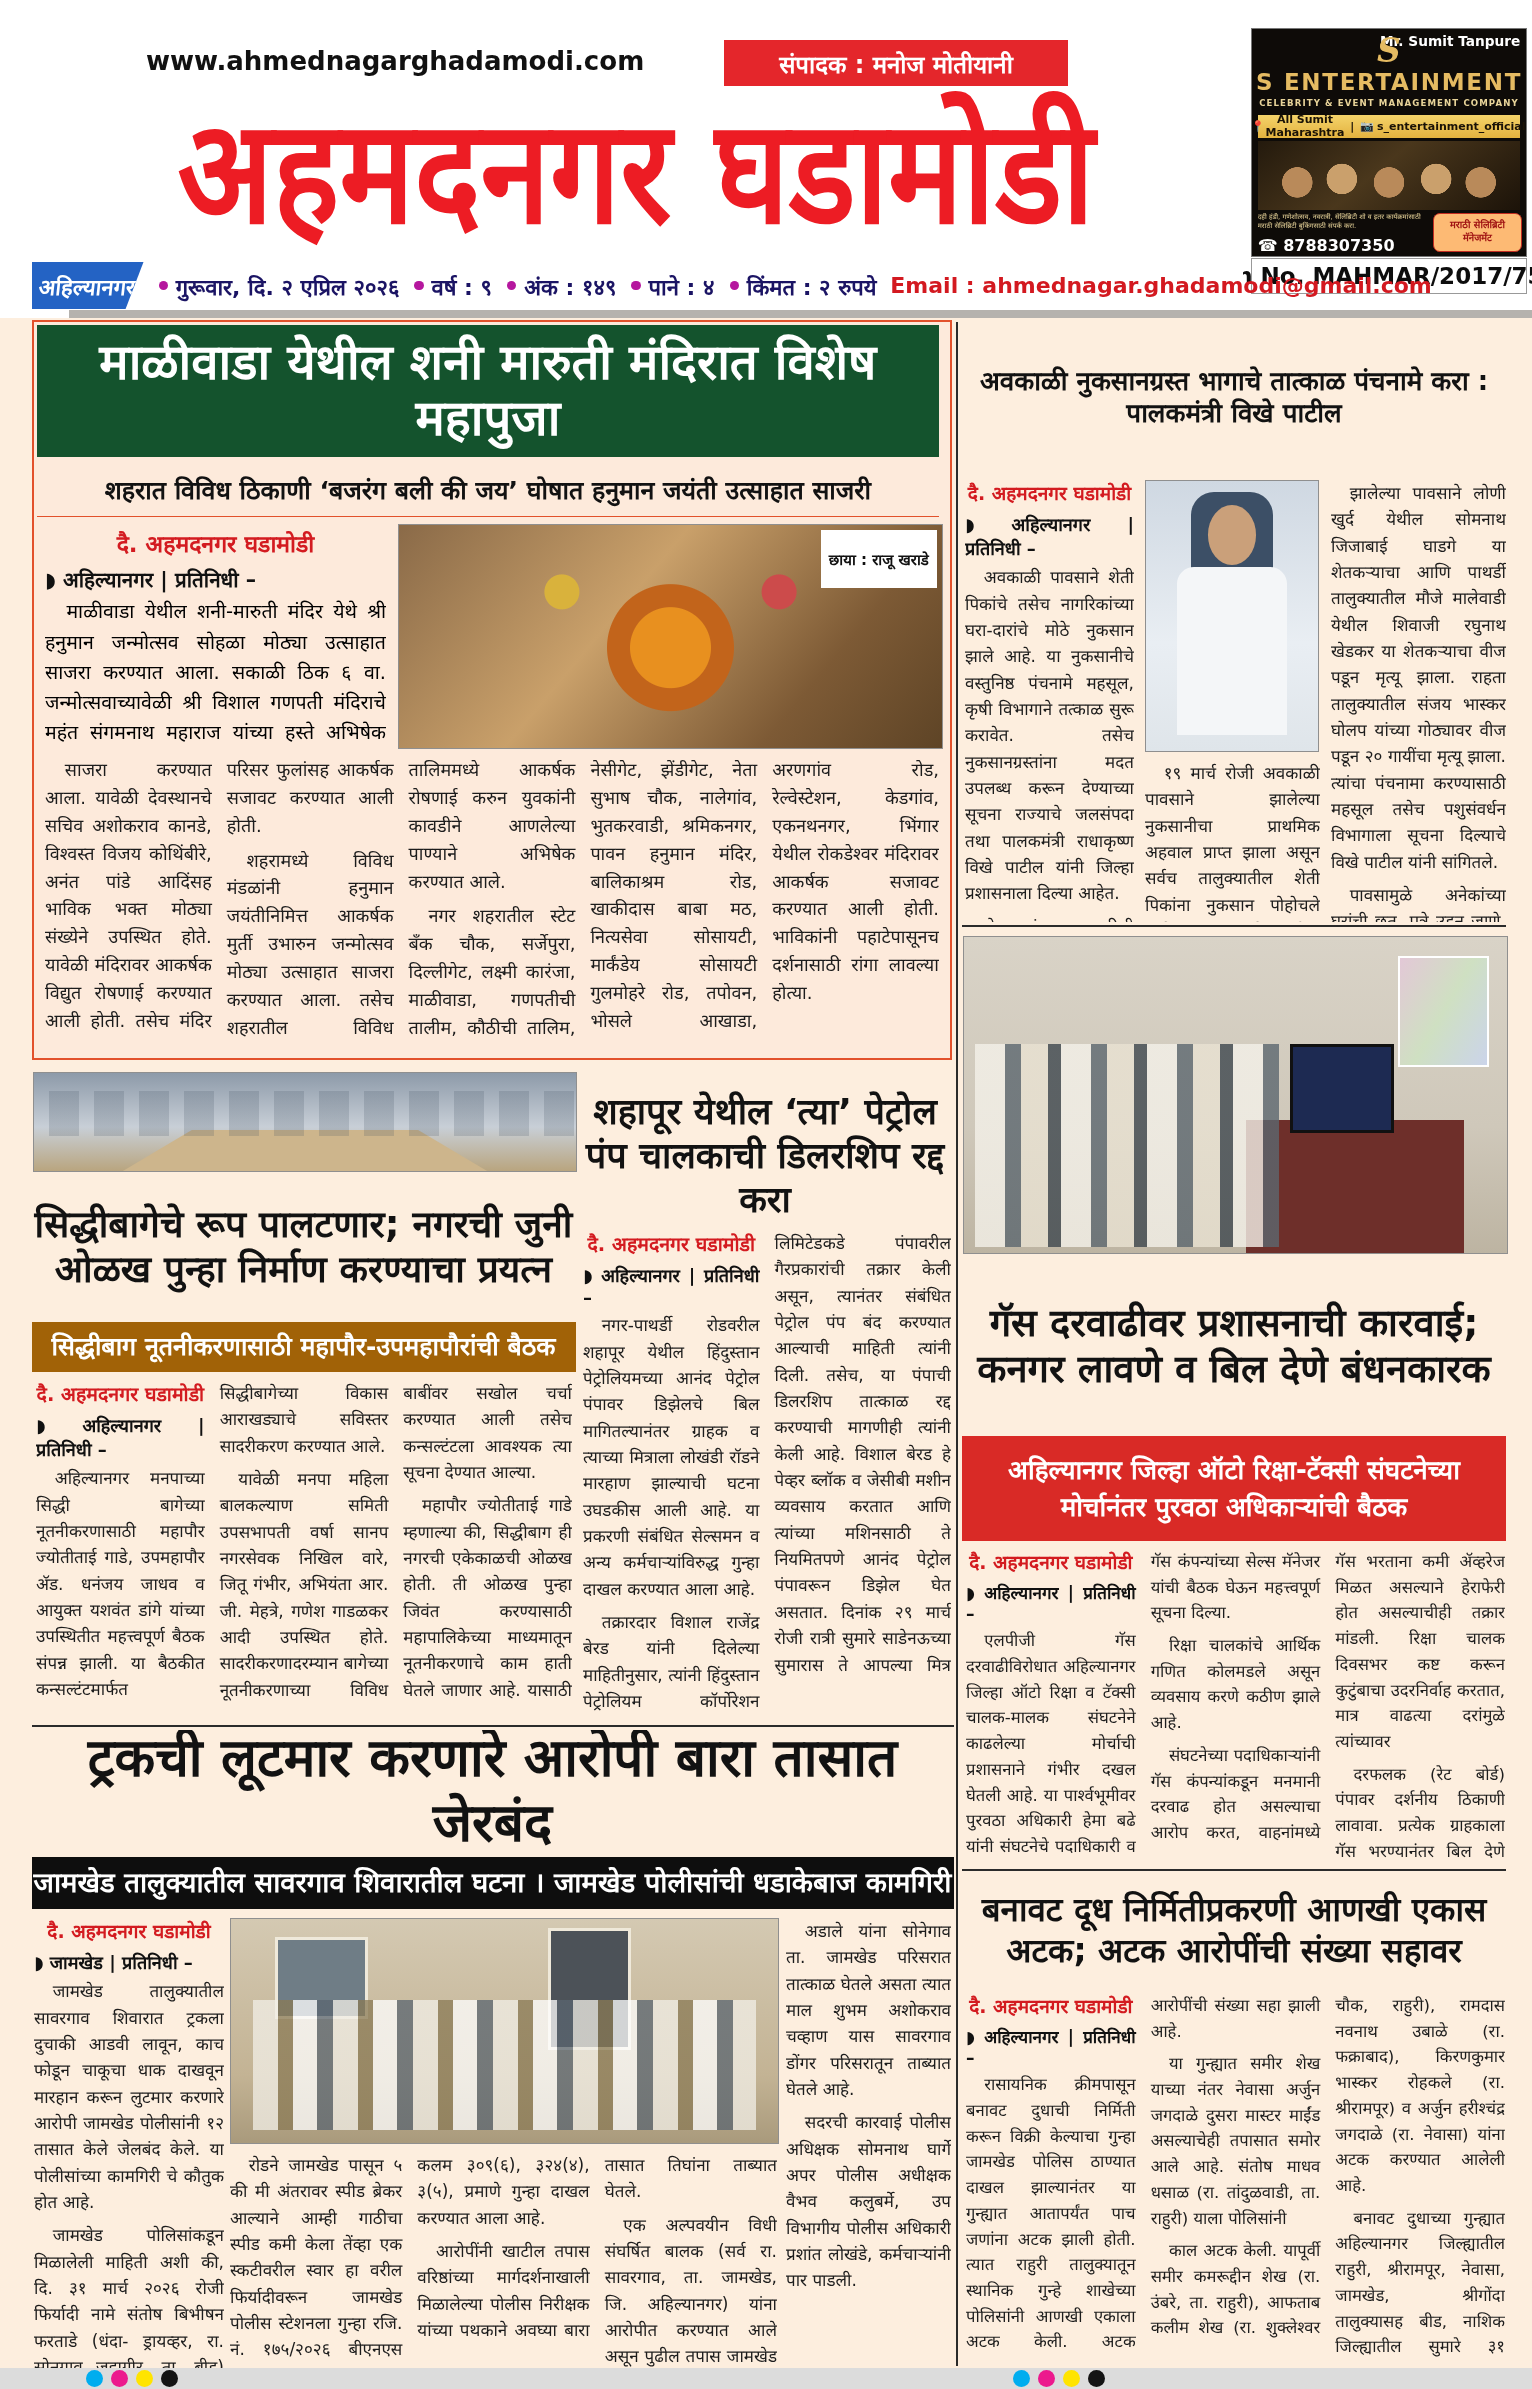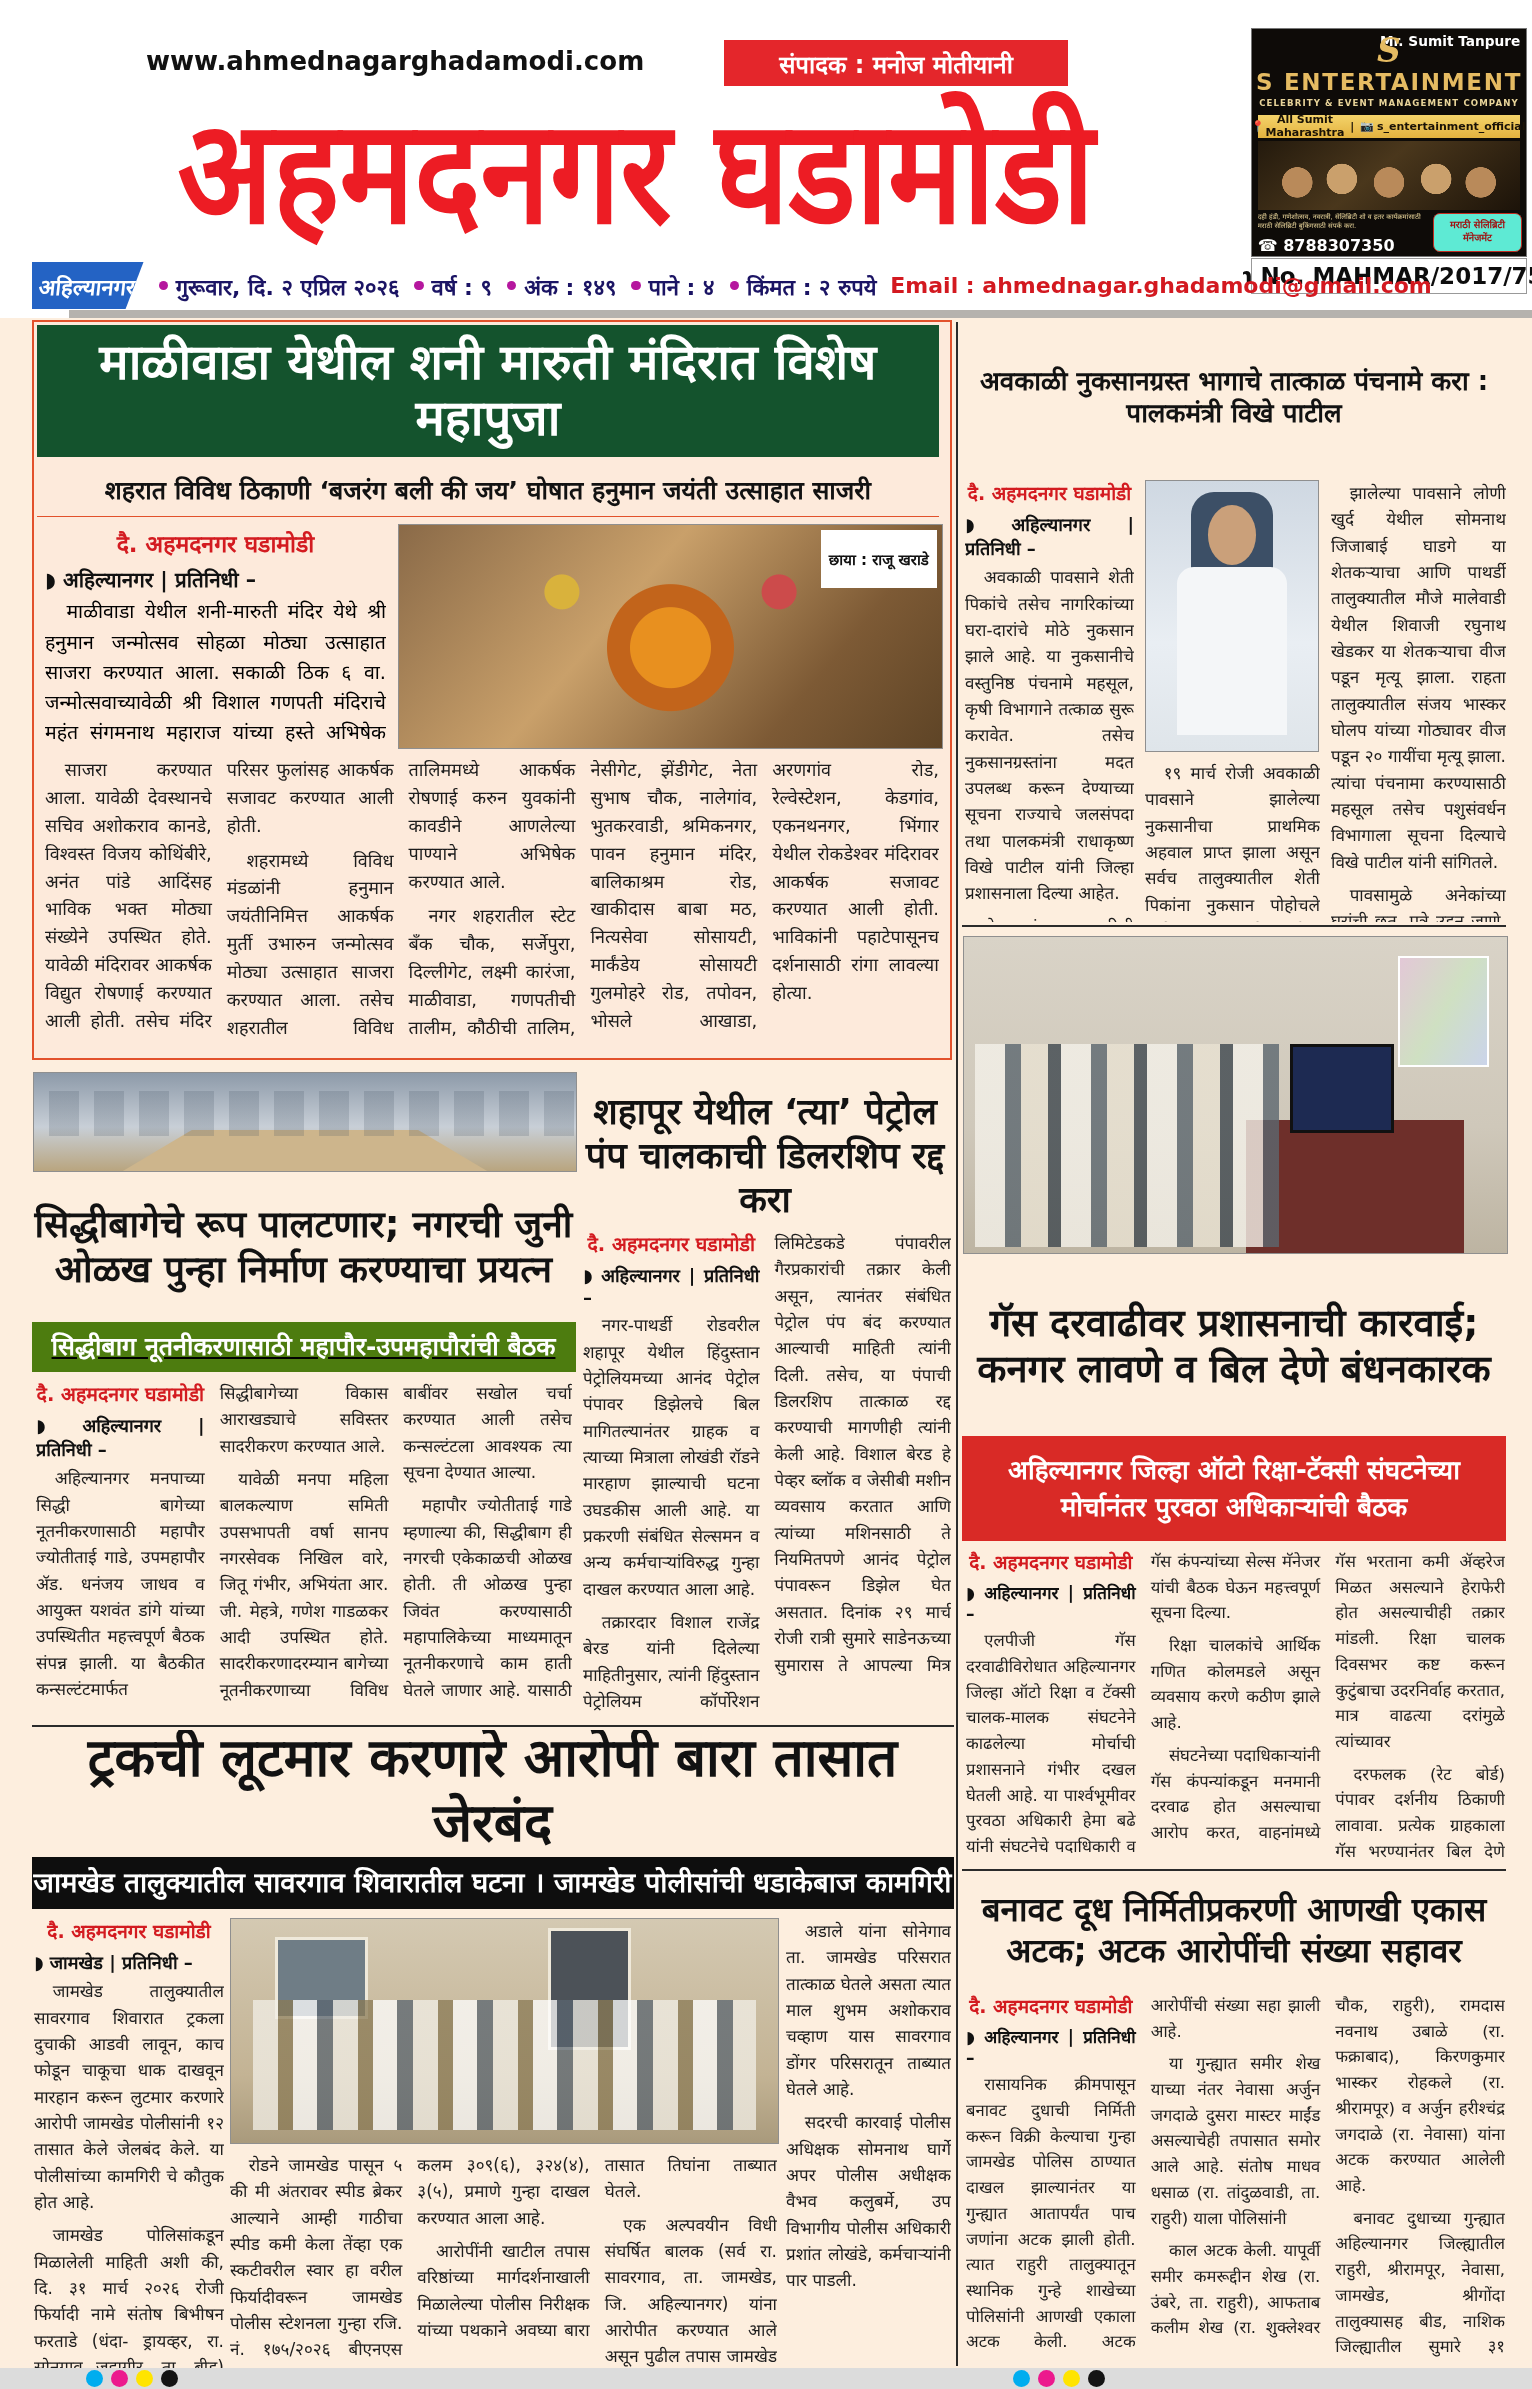--- a/index.html
+++ b/index.html
@@ -45,21 +45,21 @@
     <div class="abs center" style="left:5.7px;top:86px;width:262px;height:23px;background:linear-gradient(#f4d36a,#e3b23f);color:#1a1206;font-size:11px;font-weight:800;">
       <span>📍</span>
       <span>All Sumit Maharashtra</span>
       <span style="margin:0 5.7px;">|</span>
       <span>📷</span>
       <span style="margin-left:3.4px;">s_entertainment_official</span>
     </div>
     <div class="abs" style="left:5.7px;top:112px;width:262px;height:69px;background:radial-gradient(circle at 15% 60%,#b98a5a 0 15px,transparent 15.5px),radial-gradient(circle at 32% 55%,#caa06c 0 15px,transparent 15.5px),radial-gradient(circle at 50% 60%,#b98a5a 0 15px,transparent 15.5px),radial-gradient(circle at 68% 55%,#caa06c 0 15px,transparent 15.5px),radial-gradient(circle at 85% 60%,#b98a5a 0 15px,transparent 15.5px),linear-gradient(140deg,#241a0d,#4a371c 45%,#1c1309);"></div>
     <div class="abs" style="left:5.7px;top:184px;width:166px;height:25px;color:#e8d49a;font-size:6.9px;line-height:1.4;overflow:hidden;">दही हंडी, गणेशोत्सव, नवरात्री, सेलिब्रिटी शो व इतर कार्यक्रमांसाठी मराठी सेलिब्रिटी बुकिंगसाठी संपर्क करा.</div>
     <div class="abs" style="left:5.7px;top:207px;width:172px;height:17px;color:#fff;font-weight:800;font-size:16px;">☎ <span>8788307350</span></div>
-    <div class="abs center" style="left:181px;top:184px;width:87px;height:37px;background:#5eead4;border:1.7px solid #c22b20;border-radius:6.9px;">
+    <div class="abs center" style="left:181px;top:184px;width:87px;height:37px;background:#fdba74;border:1.7px solid #c22b20;border-radius:6.9px;">
       <span style="color:#a01313;font-weight:800;font-size:9.7px;line-height:1.3;">मराठी सेलिब्रिटी मॅनेजमेंट</span>
     </div>
   </div>
 
   <div class="abs center" style="left:1251px;top:258px;width:274px;height:34px;background:#ffffff;border:0.6px solid #999;">
     <span style="font-size:23px;font-weight:800;color:#0d0d0d;white-space:nowrap;">Regn No. MAHMAR/2017/75309</span>
   </div>
 
   <div class="abs" style="left:31.5px;top:262px;width:1211px;height:47px;background:#ffffff;display:flex;align-items:center;">
     <div class="center" style="width:112px;height:47px;background:#2463c4;clip-path:polygon(0 0,100% 0,84% 100%,0 100%);flex:0 0 auto;">
@@ -124,21 +124,21 @@
   </div>
 
   <div class="photo" style="left:33px;top:1072px;width:542px;height:98px;background:linear-gradient(#8d9aa9,#c8cfd7 55%,#b9a57f);">
     <div class="abs" style="left:10%;top:58%;width:80%;height:42%;background:#cdb58c;clip-path:polygon(8% 100%,24% 0,76% 0,92% 100%);"></div>
     <div class="abs" style="left:0;top:18%;width:100%;height:46%;background:repeating-linear-gradient(90deg,transparent 0 15px,#41506033 15px 45px);"></div>
   </div>
 
   <div class="center hl" style="position:absolute;left:31.5px;top:1177px;width:544px;height:140px;font-size:37px;">
     <span>सिद्धीबागेचे रूप पालटणार; नगरची जुनी ओळख पुन्हा निर्माण करण्याचा प्रयत्न</span>
   </div>
-  <div class="center" style="position:absolute;left:31.5px;top:1322px;width:544px;height:50px;background:#4d7c0f;text-decoration:underline;">
+  <div class="center" style="position:absolute;left:31.5px;top:1322px;width:544px;height:50px;background:#a16207;">
     <span class="banner-text" style="font-size:25px;">सिद्धीबाग नूतनीकरणासाठी महापौर-उपमहापौरांची बैठक</span>
   </div>
   <div class="cols" style="position:absolute;left:36px;top:1380px;width:536px;height:341px;column-count:3;font-size:17px;">
     <div class="byline" style="font-size:19.5px;">दै. अहमदनगर घडामोडी</div>
     <div class="loc" style="font-size:18px;">◗ अहिल्यानगर | प्रतिनिधी –</div>
     <div>
         <p class="para">अहिल्यानगर मनपाच्या सिद्धी बागेच्या नूतनीकरणासाठी महापौर ज्योतीताई गाडे, उपमहापौर ॲड. धनंजय जाधव व आयुक्त यशवंत डांगे यांच्या उपस्थितीत महत्त्वपूर्ण बैठक संपन्न झाली. या बैठकीत कन्सल्टंटमार्फत सिद्धीबागेच्या विकास आराखड्याचे सविस्तर सादरीकरण करण्यात आले.</p>
         <p class="para">यावेळी मनपा महिला बालकल्याण समिती उपसभापती वर्षा सानप नगरसेवक निखिल वारे, जितू गंभीर, अभियंता आर. जी. मेहत्रे, गणेश गाडळकर आदी उपस्थित होते. सादरीकरणादरम्यान बागेच्या नूतनीकरणाच्या विविध बाबींवर सखोल चर्चा करण्यात आली तसेच कन्सल्टंटला आवश्यक त्या सूचना देण्यात आल्या.</p>
         <p class="para">महापौर ज्योतीताई गाडे म्हणाल्या की, सिद्धीबाग ही नगरची एकेकाळची ओळख होती. ती ओळख पुन्हा जिवंत करण्यासाठी महापालिकेच्या माध्यमातून नूतनीकरणाचे काम हाती घेतले जाणार आहे. यासाठी डीपीआर मंजुरीच्या अनुषंगाने कन्सल्टंटकडून सादरीकरण करण्यात आले असून त्यामध्ये आवश्यक त्या सुधारणा सुचविण्यात आल्या आहेत.</p>
       </div>

